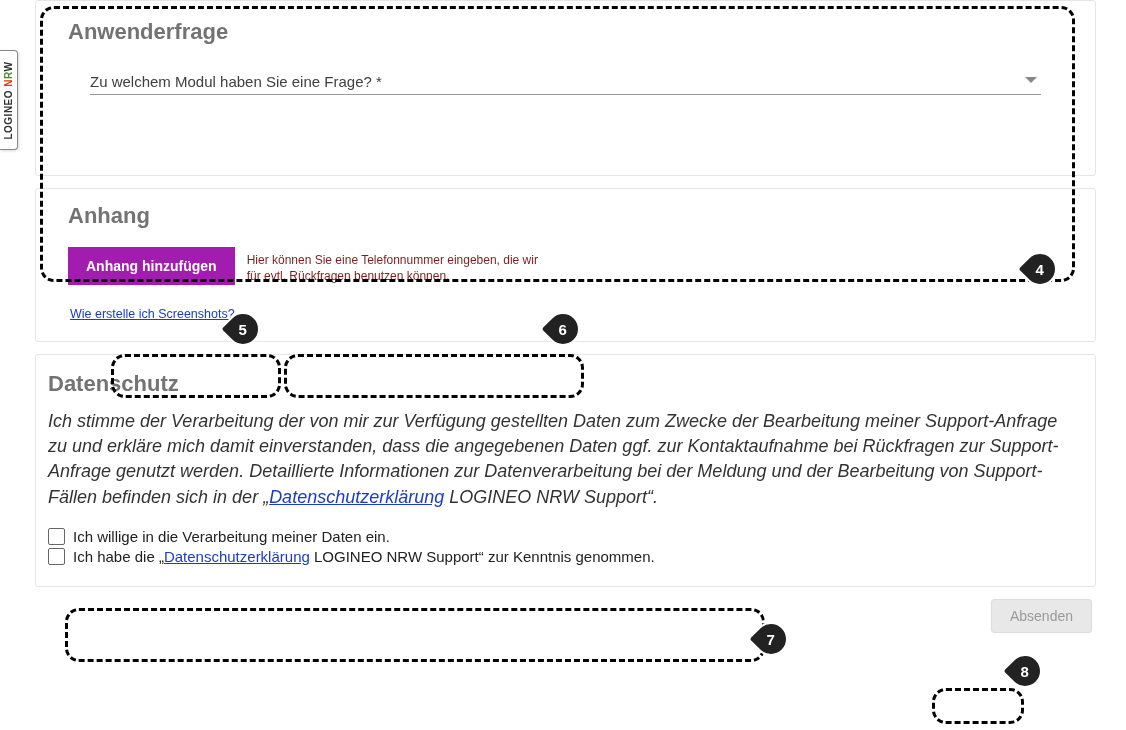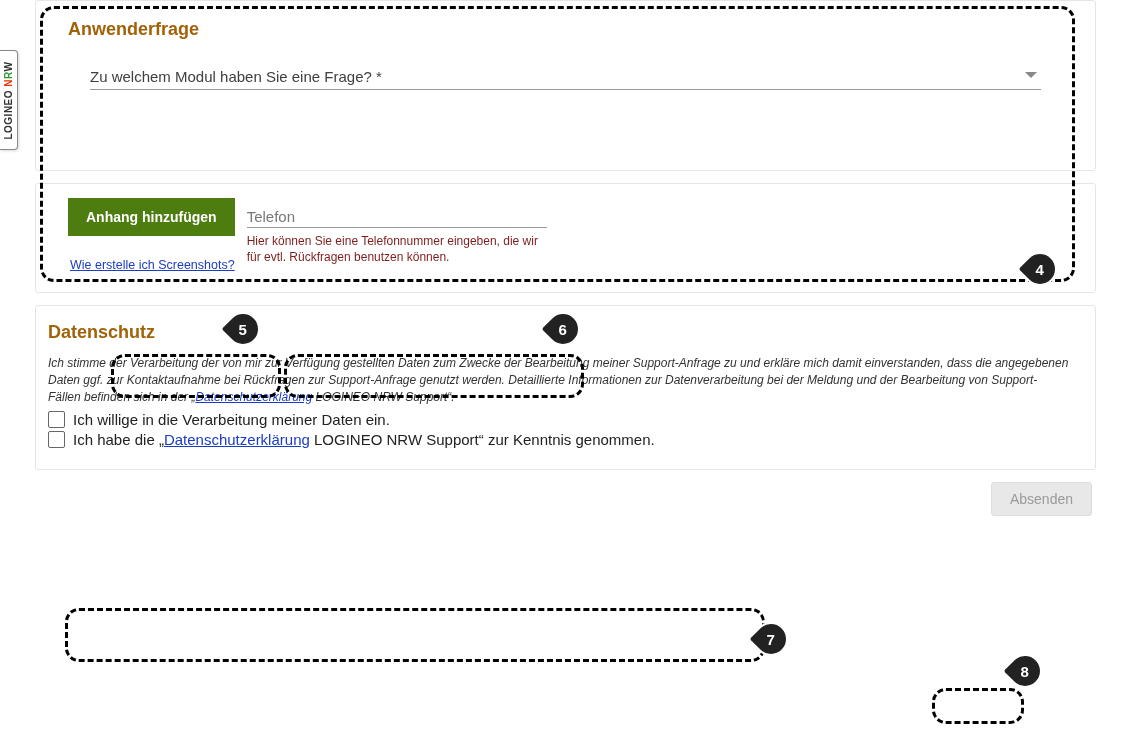--- a/index.html
+++ b/index.html
@@ -46,23 +46,23 @@
 
     .card {
       border: 1px solid #e5e5e5;
       border-radius: 3px;
       padding: 18px 32px 36px 32px;
       margin-bottom: 12px;
       background: #fff;
     }
 
     .card h2 {
-      font-size: 18px;
+      font-size: 22px;
       font-weight: bold;
-      color: #a16207;
+      color: #737373;
       margin-bottom: 28px;
     }
 
     .field-row {
       position: relative;
       margin: 0 22px 44px 22px;
     }
     .field-label {
       color: #404040;
       font-size: 15px;
@@ -98,21 +98,21 @@
       position: relative;
     }
 
     
     .anhang-row {
       display: flex;
       align-items: flex-start;
       gap: 12px;
     }
     .btn-green {
-      background: #4d7c0f;
+      background: #a21caf;
       color: #fff;
       border: none;
       padding: 11px 18px;
       font-size: 14px;
       font-weight: bold;
       cursor: pointer;
     }
     .phone-col { width: 300px; }
     .phone-input {
       width: 100%;
@@ -135,23 +135,23 @@
       font-size: 12.5px;
       display: inline-block;
       margin-top: 22px;
       text-align: right;
     }
 
     
     .ds-text {
       font-style: italic;
       color: #333;
-      font-size: 12px;
+      font-size: 18px;
       line-height: 1.4;
-      margin-bottom: 6px;
+      margin-bottom: 18px;
     }
     .ds-text a { color: #1a3cc7; text-decoration: underline; font-style: italic; }
 
     .chk-row {
       display: flex;
       align-items: center;
       gap: 8px;
       margin: 3px 0;
       font-size: 15px;
       color: #222;
@@ -235,27 +235,27 @@
 
     <div class="field-row">
       <div class="field-label">Zu welchem Modul haben Sie eine Frage? *</div>
       <div class="field-line"></div>
       <div class="dropdown-arrow"></div>
     </div>
 
   </div>
 
   <div class="card card-anhang">
+    <h2>Anhang</h2>
     <div class="anhang-row">
       <div style="display:flex;flex-direction:column;">
         <button class="btn-green">Anhang hinzufügen</button>
         <a href="#" class="link-blue">Wie erstelle ich Screenshots?</a>
       </div>
       <div class="phone-col">
-        <input class="phone-input" placeholder="Telefon" style="">
         <div class="phone-hint">Hier können Sie eine Telefonnummer eingeben, die wir für evtl. Rückfragen benutzen können.</div>
       </div>
     </div>
   </div>
 
   <div class="card" style="padding:16px 26px 18px 12px;">
     <h2 style="margin-bottom:12px;">Datenschutz</h2>
     <p class="ds-text">
       <span>Ich stimme der Verarbeitung der von mir zur Verfügung gestellten Daten zum Zwecke der Bearbeitung meiner Support-Anfrage zu und erkläre mich damit einverstanden, dass die angegebenen Daten ggf. zur Kontaktaufnahme bei Rückfragen zur Support-Anfrage genutzt werden. Detaillierte Informationen zur Datenverarbeitung bei der Meldung und der Bearbeitung von Support-Fällen befinden sich in der „</span><a href="#">Datenschutzerklärung</a><span> LOGINEO NRW Support“.</span>
     </p>

